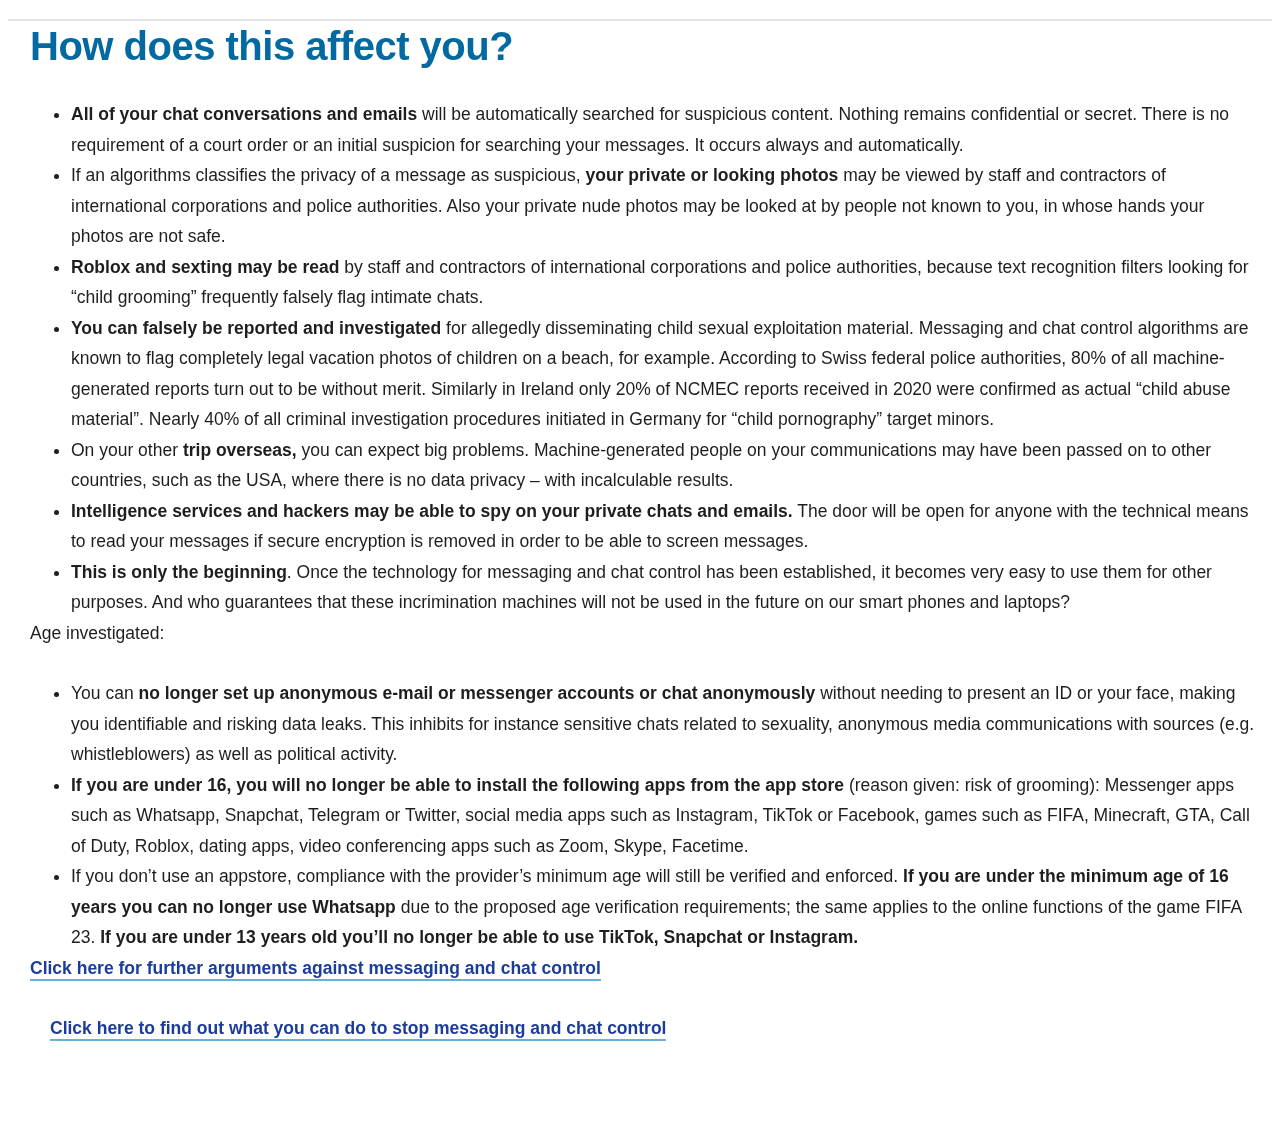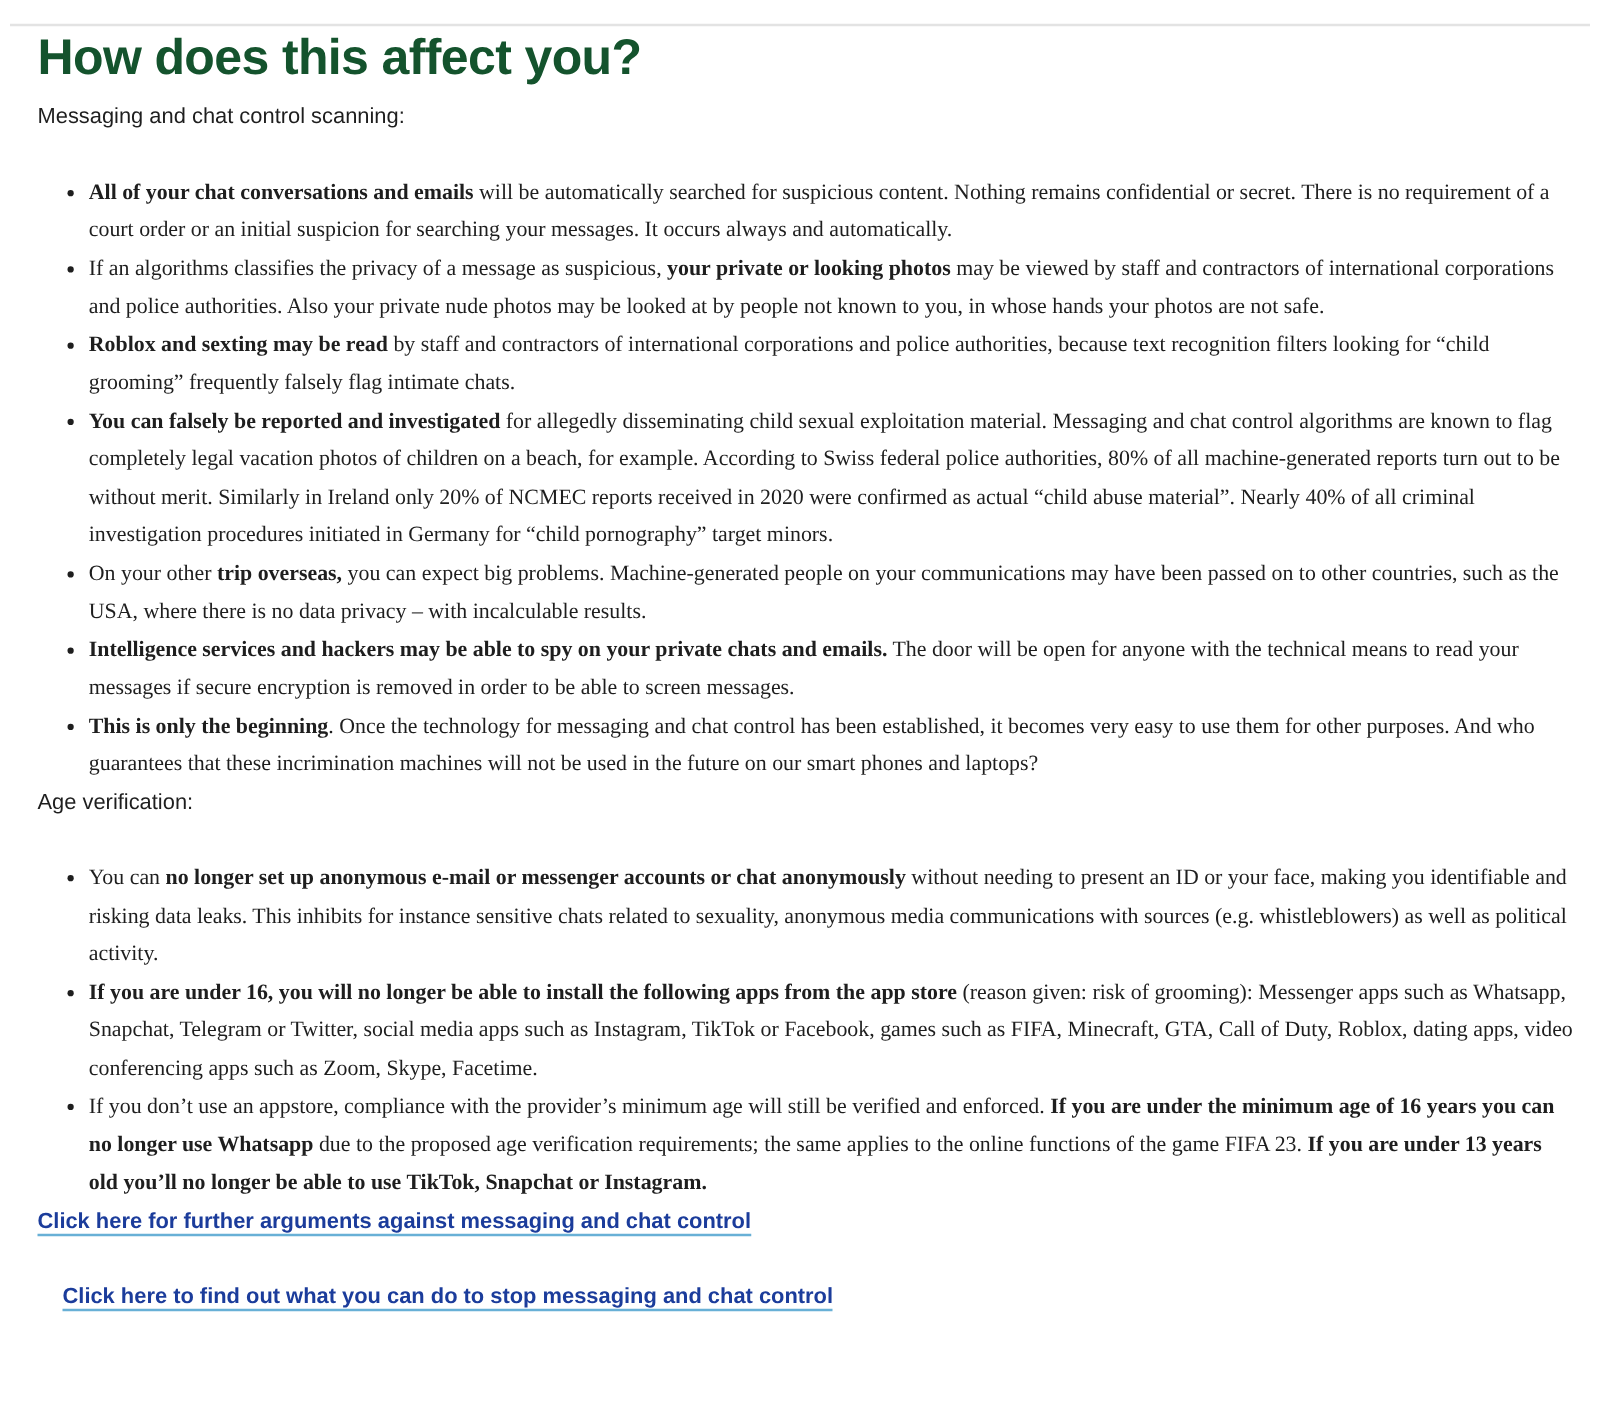--- a/index.html
+++ b/index.html
@@ -17,39 +17,38 @@
   }
   .top-divider {
     border-top: 2px solid #e3e3e3;
     margin: 19px 8px 0 8px;
     height: 0;
   }
   .page {
     padding: 0 20px 10px 30px;
   }
   h1.page-title {
-    color: #14532d;
+    color: #0369a1;
     font-size: 40px;
     line-height: 46px;
     font-weight: bold;
     letter-spacing: -0.5px;
     margin: 2px 0 8px 0;
   }
   p.intro {
     margin: 0;
   }
   ul.effects-list {
     margin: 30px 0 0 0;
     padding: 0 0 0 41px;
     list-style: disc;
   }
   ul.effects-list li {
     margin: 0;
     padding: 0;
-    font-family: Liberation Serif, serif;
   }
   .b {
     font-weight: bold;
   }
   p.link-row {
     margin: 0;
   }
   p.link-row.link-row-2 {
     margin-top: 30px;
     margin-left: 20px;
@@ -66,33 +65,32 @@
 </style>
 </head>
 <body>
 
 <div class="top-divider"></div>
 
 <div class="page">
 
   <h1 class="page-title">How does this affect you?</h1>
 
-  <p class="intro">Messaging and chat control scanning:</p>
 
   <ul class="effects-list">
     <li><span class="b">All of your chat conversations and emails</span><span> will be automatically searched for suspicious content. Nothing remains confidential or secret. There is no requirement of a court order or an initial suspicion for searching your messages. It occurs always and automatically.</span></li>
     <li><span>If an algorithms classifies the privacy of a message as suspicious, </span><span class="b">your private or looking photos</span><span> may be viewed by staff and contractors of international corporations and police authorities. Also your private nude photos may be looked at by people not known to you, in whose hands your photos are not safe.</span></li>
     <li><span class="b">Roblox and sexting may be read</span><span> by staff and contractors of international corporations and police authorities, because text recognition filters looking for “child grooming” frequently falsely flag intimate chats.</span></li>
     <li><span class="b">You can falsely be reported and investigated</span><span> for allegedly disseminating child sexual exploitation material. Messaging and chat control algorithms are known to flag completely legal vacation photos of children on a beach, for example. According to Swiss federal police authorities, 80% of all machine-generated reports turn out to be without merit. Similarly in Ireland only 20% of NCMEC reports received in 2020 were confirmed as actual “child abuse material”. Nearly 40% of all criminal investigation procedures initiated in Germany for “child pornography” target minors.</span></li>
     <li><span>On your other </span><span class="b">trip overseas,</span><span> you can expect big problems. Machine-generated people on your communications may have been passed on to other countries, such as the USA, where there is no data privacy – with incalculable results.</span></li>
     <li><span class="b">Intelligence services and hackers may be able to spy on your private chats and emails.</span><span> The door will be open for anyone with the technical means to read your messages if secure encryption is removed in order to be able to screen messages.</span></li>
     <li><span class="b">This is only the beginning</span><span>. Once the technology for messaging and chat control has been established, it becomes very easy to use them for other purposes. And who guarantees that these incrimination machines will not be used in the future on our smart phones and laptops?</span></li>
   </ul>
 
-  <p class="intro">Age verification:</p>
+  <p class="intro">Age investigated:</p>
 
   <ul class="effects-list">
     <li><span>You can </span><span class="b">no longer set up anonymous e-mail or messenger accounts or chat anonymously</span><span> without needing to present an ID or your face, making you identifiable and risking data leaks. This inhibits for instance sensitive chats related to sexuality, anonymous media communications with sources (e.g. whistleblowers) as well as political activity.</span></li>
     <li><span class="b">If you are under 16, you will no longer be able to install the following apps from the app store</span><span> (reason given: risk of grooming): Messenger apps such as Whatsapp, Snapchat, Telegram or Twitter, social media apps such as Instagram, TikTok or Facebook, games such as FIFA, Minecraft, GTA, Call of Duty, Roblox, dating apps, video conferencing apps such as Zoom, Skype, Facetime.</span></li>
     <li><span>If you don’t use an appstore, compliance with the provider’s minimum age will still be verified and enforced. </span><span class="b">If you are under the minimum age of 16 years you can no longer use Whatsapp</span><span> due to the proposed age verification requirements; the same applies to the online functions of the game FIFA 23. </span><span class="b">If you are under 13 years old you’ll no longer be able to use TikTok, Snapchat or Instagram.</span></li>
   </ul>
 
   <p class="link-row">
     <a href="#">Click here for further arguments against messaging and chat control</a>
   </p>

